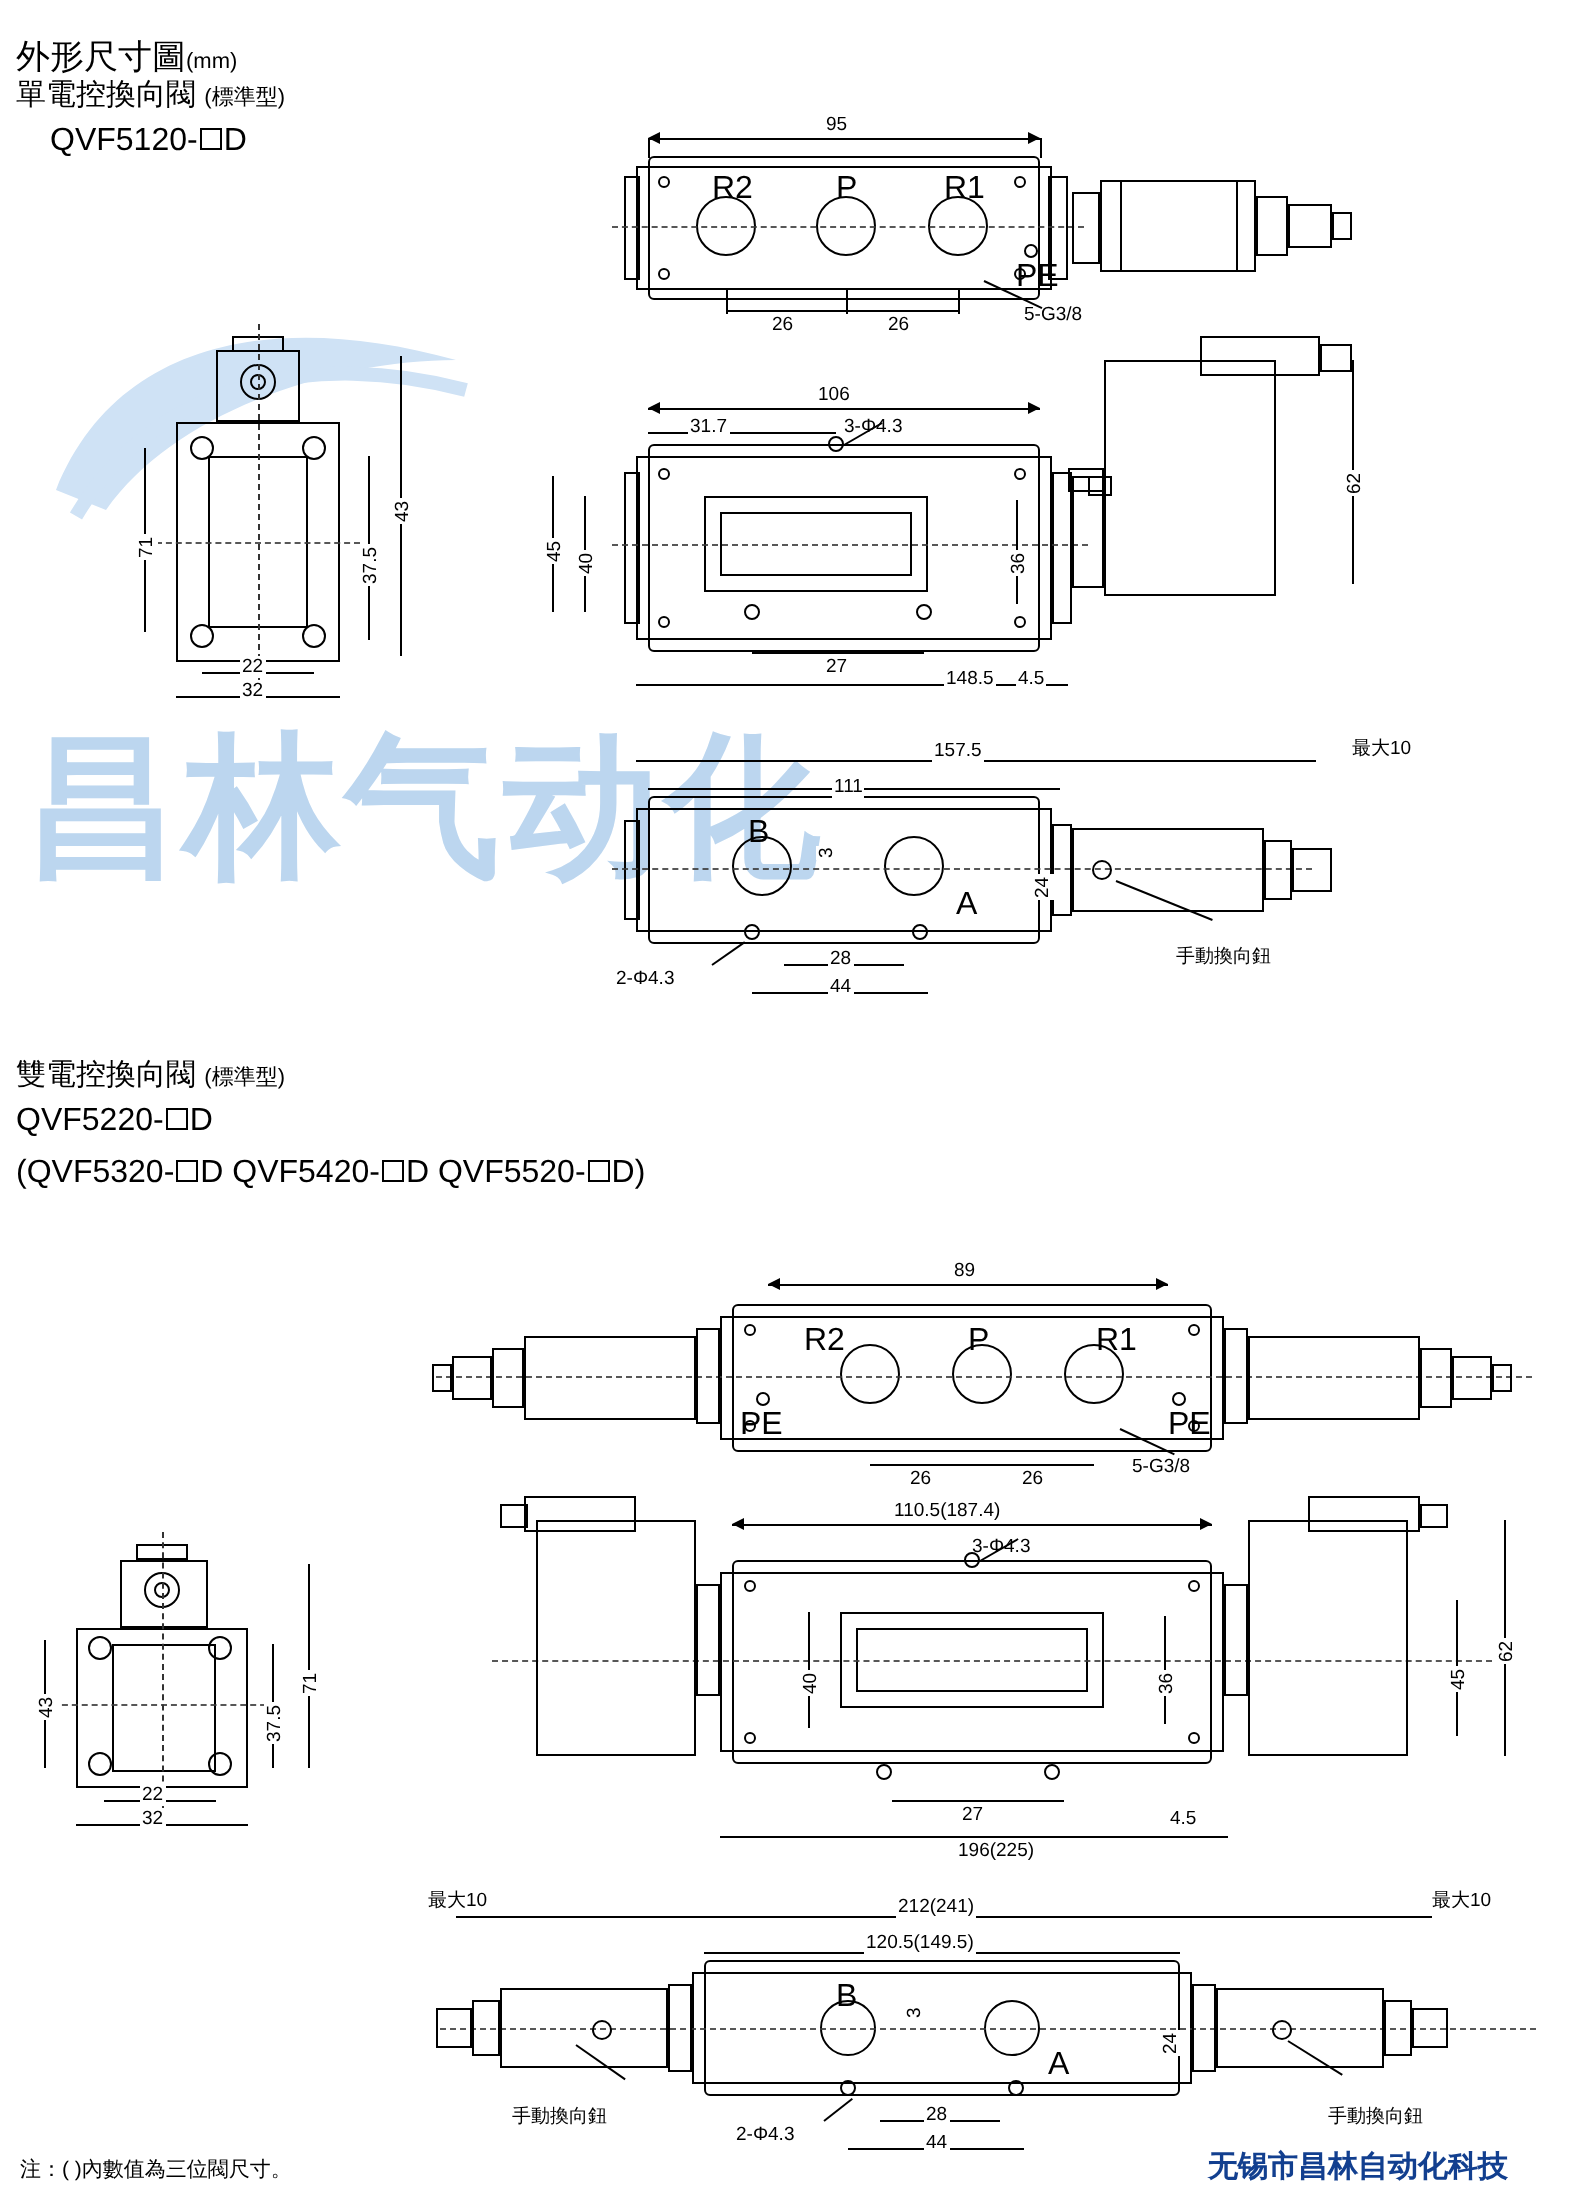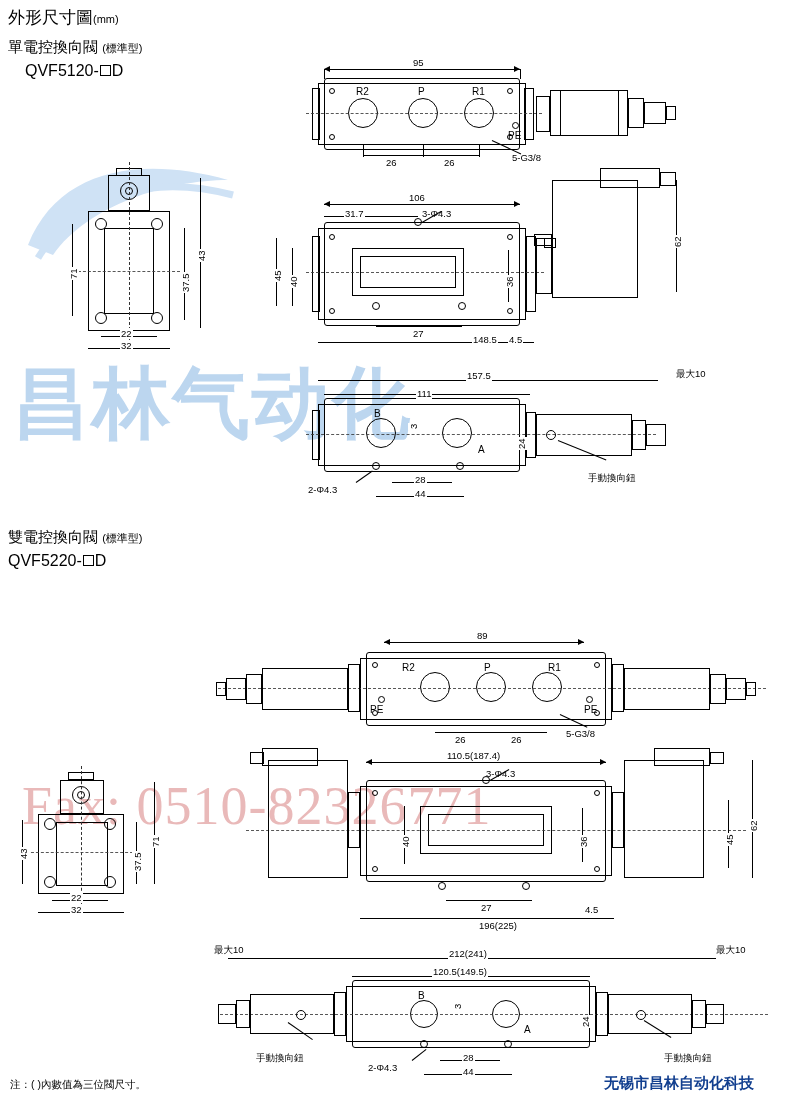--- a/index.html
+++ b/index.html
@@ -1,21 +1,21 @@
 <!DOCTYPE html>
 <html><head>
 <meta charset="utf-8">
 <style>
   html,body{margin:0;padding:0;background:#fff;}
   body{width:789px;height:1102px;position:relative;font-family:"Liberation Sans",sans-serif;color:#000;overflow:hidden;}
   .page{position:absolute;left:0;top:0;width:789px;height:1102px;}
 
   
   .hdr{position:absolute;white-space:nowrap;}
-  .t-title{font-size:17px;}
+  .t-title{font-size:17px;margin-top:11px;}
   .t-sub{font-size:15px;}
   .t-small{font-size:11px;}
   .t-model{font-size:16px;}
   .sq{display:inline-block;width:9px;height:9px;border:1px solid #000;vertical-align:middle;margin:0 1px 2px 1px;}
 
   
   .wm{position:absolute;pointer-events:none;}
   .wm-blue{color:#bcd6ef;font-weight:bold;}
   .wm-cl{left:6px;top:158px;font-size:120px;letter-spacing:-6px;font-family:"Liberation Serif",serif;}
   .wm-chn{left:12px;top:352px;font-size:78px;font-family:"Liberation Sans",sans-serif;letter-spacing:2px;}
@@ -30,53 +30,55 @@
   .box{position:absolute;border:1px solid #000;box-sizing:border-box;}
   .circ{position:absolute;border:1px solid #000;border-radius:50%;box-sizing:border-box;}
   .cl{position:absolute;border-top:1px dashed #3a3a3a;height:0;opacity:.85;}
   .dim{position:absolute;font-size:9.5px;white-space:nowrap;background:#fff;padding:0 1px;}
   .dimv{position:absolute;font-size:9.5px;white-space:nowrap;transform:rotate(-90deg);transform-origin:left top;background:#fff;padding:0 1px;}
   .lead{position:absolute;background:#000;height:1px;transform-origin:left center;}
   .note{position:absolute;font-size:9.5px;white-space:nowrap;}
   .arw{position:absolute;width:0;height:0;}
   .arwL{border-top:3px solid transparent;border-bottom:3px solid transparent;border-right:6px solid #000;}
   .arwR{border-top:3px solid transparent;border-bottom:3px solid transparent;border-left:6px solid #000;}
-  .lbl{position:absolute;font-size:10px;white-space:nowrap;}
+  .lbl{position:absolute;font-size:16px;white-space:nowrap;}
   .foot{position:absolute;font-size:10.5px;white-space:nowrap;}
   .company{position:absolute;font-size:15px;font-weight:bold;color:#123f8f;white-space:nowrap;}
 </style>
 </head>
 <body>
 
 <div class="page">
 
   <svg class="wm wm-swoosh" viewBox="0 0 230 120">
     <path d="M10 95 C 40 20, 120 5, 210 30 C 150 30, 70 55, 35 105 Z" fill="#cfe2f5"></path>
     <path d="M20 108 C 60 40, 140 25, 215 45" stroke="#cfe2f5" stroke-width="7" fill="none"></path>
   </svg>
   <div class="wm wm-blue wm-chn">昌林气动化</div>
-  <div class="wm wm-fax">Fax: 0510-82326771</div>
 
   <div class="hdr t-title" style="left:8px;top:6px;">
     <span>外形尺寸圖</span><span class="t-small">(mm)</span>
   </div>
   <div class="hdr t-sub" style="left:8px;top:38px;">
     <span>單電控換向閥</span>
     <span class="t-small">(標準型)</span>
   </div>
   <div class="hdr t-model" style="left:25px;top:62px;">
     <span>QVF5120-</span><span class="sq"></span><span>D</span>
   </div>
 
   <div class="hdr t-sub" style="left:8px;top:528px;">
     <span>雙電控換向閥</span>
     <span class="t-small">(標準型)</span>
   </div>
   <div class="hdr t-model" style="left:8px;top:552px;">
     <span>QVF5220-</span><span class="sq"></span><span>D</span>
+  </div>
+  <div class="hdr t-model" style="left:8px;top:578px;">
+    <span>(QVF5320-</span><span class="sq"></span><span>D  QVF5420-</span><span class="sq"></span><span>D  QVF5520-</span><span class="sq"></span><span>D)</span>
   </div>
 
   <div>
 
     <div class="box" style="left:318px;top:83px;width:208px;height:62px;"></div>
     <div class="box" style="left:324px;top:78px;width:196px;height:72px;border-radius:3px;"></div>
 
     <div class="box" style="left:312px;top:88px;width:8px;height:52px;"></div>
     <div class="box" style="left:524px;top:88px;width:10px;height:52px;"></div>
 

